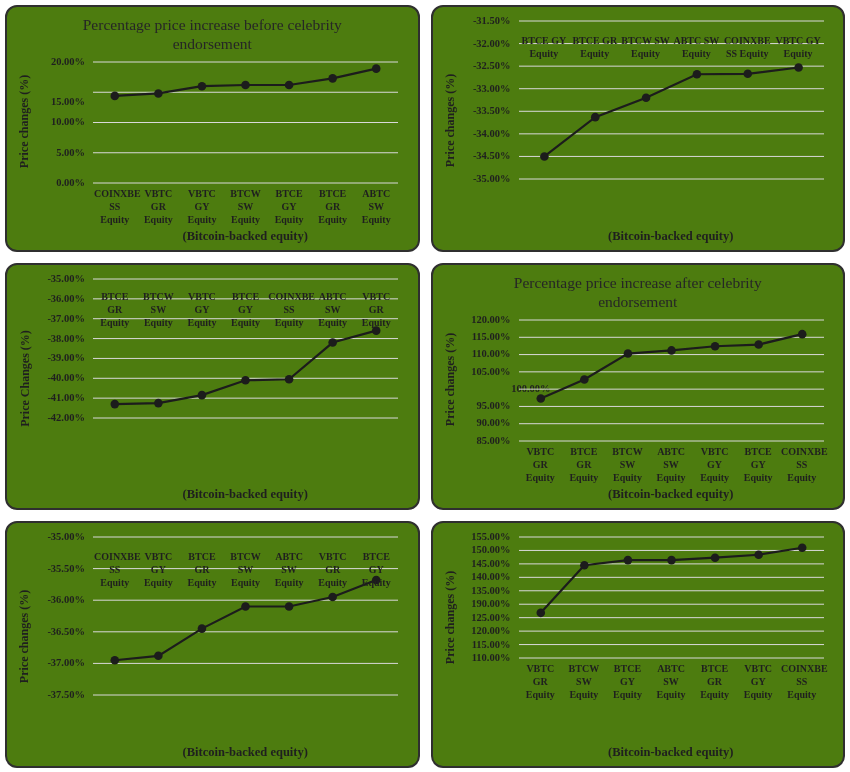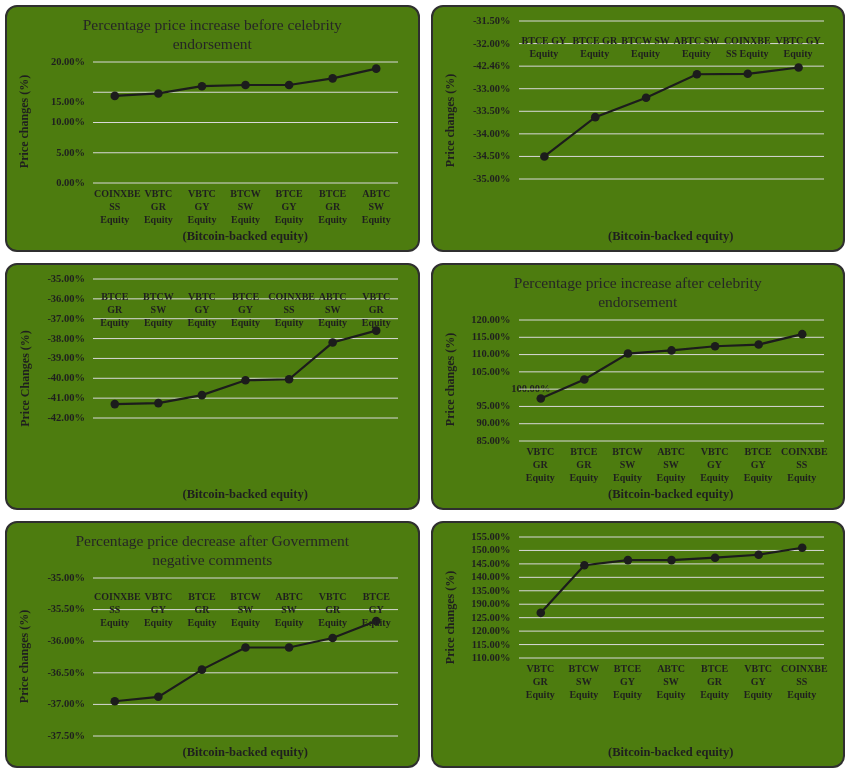--- a/index.html
+++ b/index.html
@@ -133,21 +133,21 @@
     <div class="xtitle">(Bitcoin-backed equity)</div>
   </section>
 
   <section class="panel">
     <div class="chart-wrap">
       <div class="ylabel" style="top: 6px; bottom: 9px;">
           <span>Price changes (%)</span>
         </div>
     <div class="ytick" style="top: 6px; width: 54px;">-31.50%</div>
         <div class="ytick" style="top: 28.5714px; width: 54px;">-32.00%</div>
-        <div class="ytick" style="top: 51.1429px; width: 54px;">-42.46%</div>
+        <div class="ytick" style="top: 51.1429px; width: 54px;">-32.50%</div>
         <div class="ytick" style="top: 73.7143px; width: 54px;">-33.00%</div>
         <div class="ytick" style="top: 96.2857px; width: 54px;">-33.50%</div>
         <div class="ytick" style="top: 118.857px; width: 54px;">-34.00%</div>
         <div class="ytick" style="top: 141.429px; width: 54px;">-34.50%</div>
         <div class="ytick" style="top: 164px; width: 54px;">-35.00%</div>
         <svg class="plot" width="305" height="172" viewBox="0 0 305 172" style="left: 76px;">
           <line x1="0" x2="305" y1="6" y2="6" stroke="#d9d9d9" stroke-width="1"></line>
           <line x1="0" x2="305" y1="28.57142857142857" y2="28.57142857142857" stroke="#d9d9d9" stroke-width="1"></line>
           <line x1="0" x2="305" y1="51.14285714285714" y2="51.14285714285714" stroke="#d9d9d9" stroke-width="1"></line>
           <line x1="0" x2="305" y1="73.71428571428571" y2="73.71428571428571" stroke="#d9d9d9" stroke-width="1"></line>
@@ -258,21 +258,20 @@
           <div class="cat">ABTC SW Equity</div>
           <div class="cat">VBTC GY Equity</div>
           <div class="cat">BTCE GY Equity</div>
           <div class="cat">COINXBE SS Equity</div>
         </div>
       </div>
     <div class="xtitle">(Bitcoin-backed equity)</div>
   </section>
 
   <section class="panel">
-    <h2 class="title">Percentage price decrease after Government negative comments</h2>
     <div class="chart-wrap">
       <div class="ylabel" style="top: 6px; bottom: 9px;">
           <span>Price changes (%)</span>
         </div>
     <div class="ytick" style="top: 6px; width: 54px;">-35.00%</div>
         <div class="ytick" style="top: 37.6px; width: 54px;">-35.50%</div>
         <div class="ytick" style="top: 69.2px; width: 54px;">-36.00%</div>
         <div class="ytick" style="top: 100.8px; width: 54px;">-36.50%</div>
         <div class="ytick" style="top: 132.4px; width: 54px;">-37.00%</div>
         <div class="ytick" style="top: 164px; width: 54px;">-37.50%</div>

